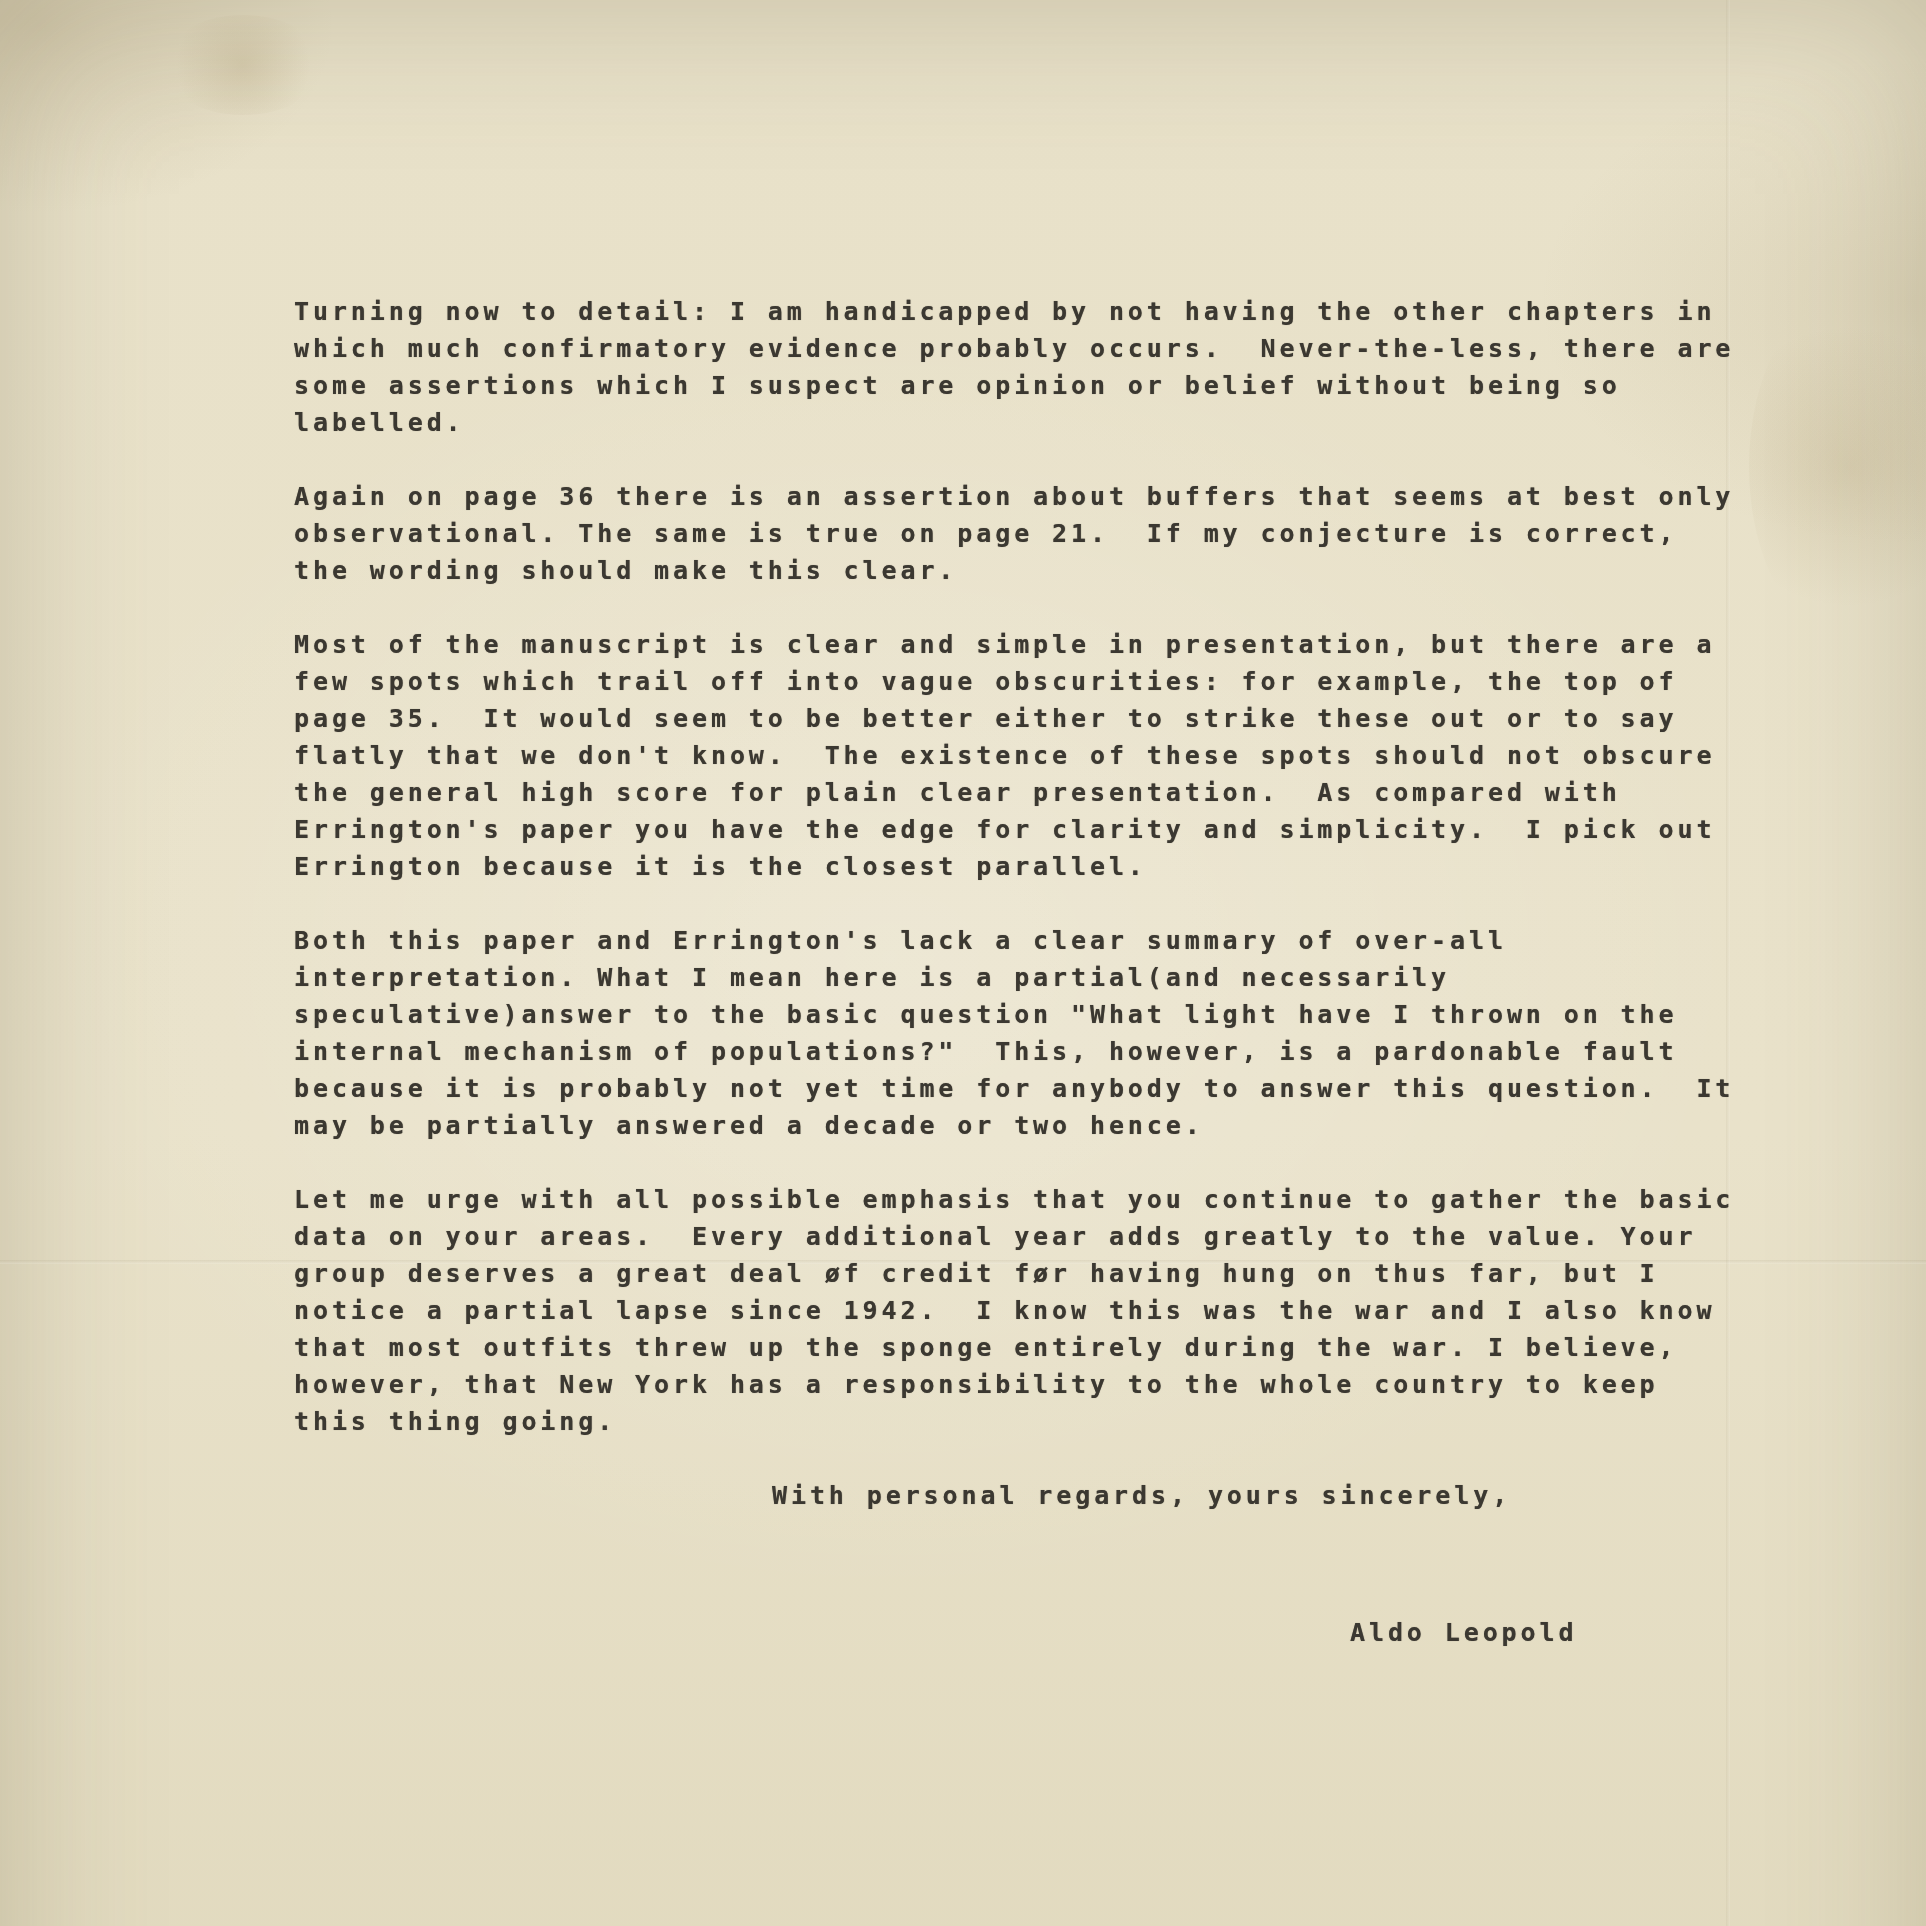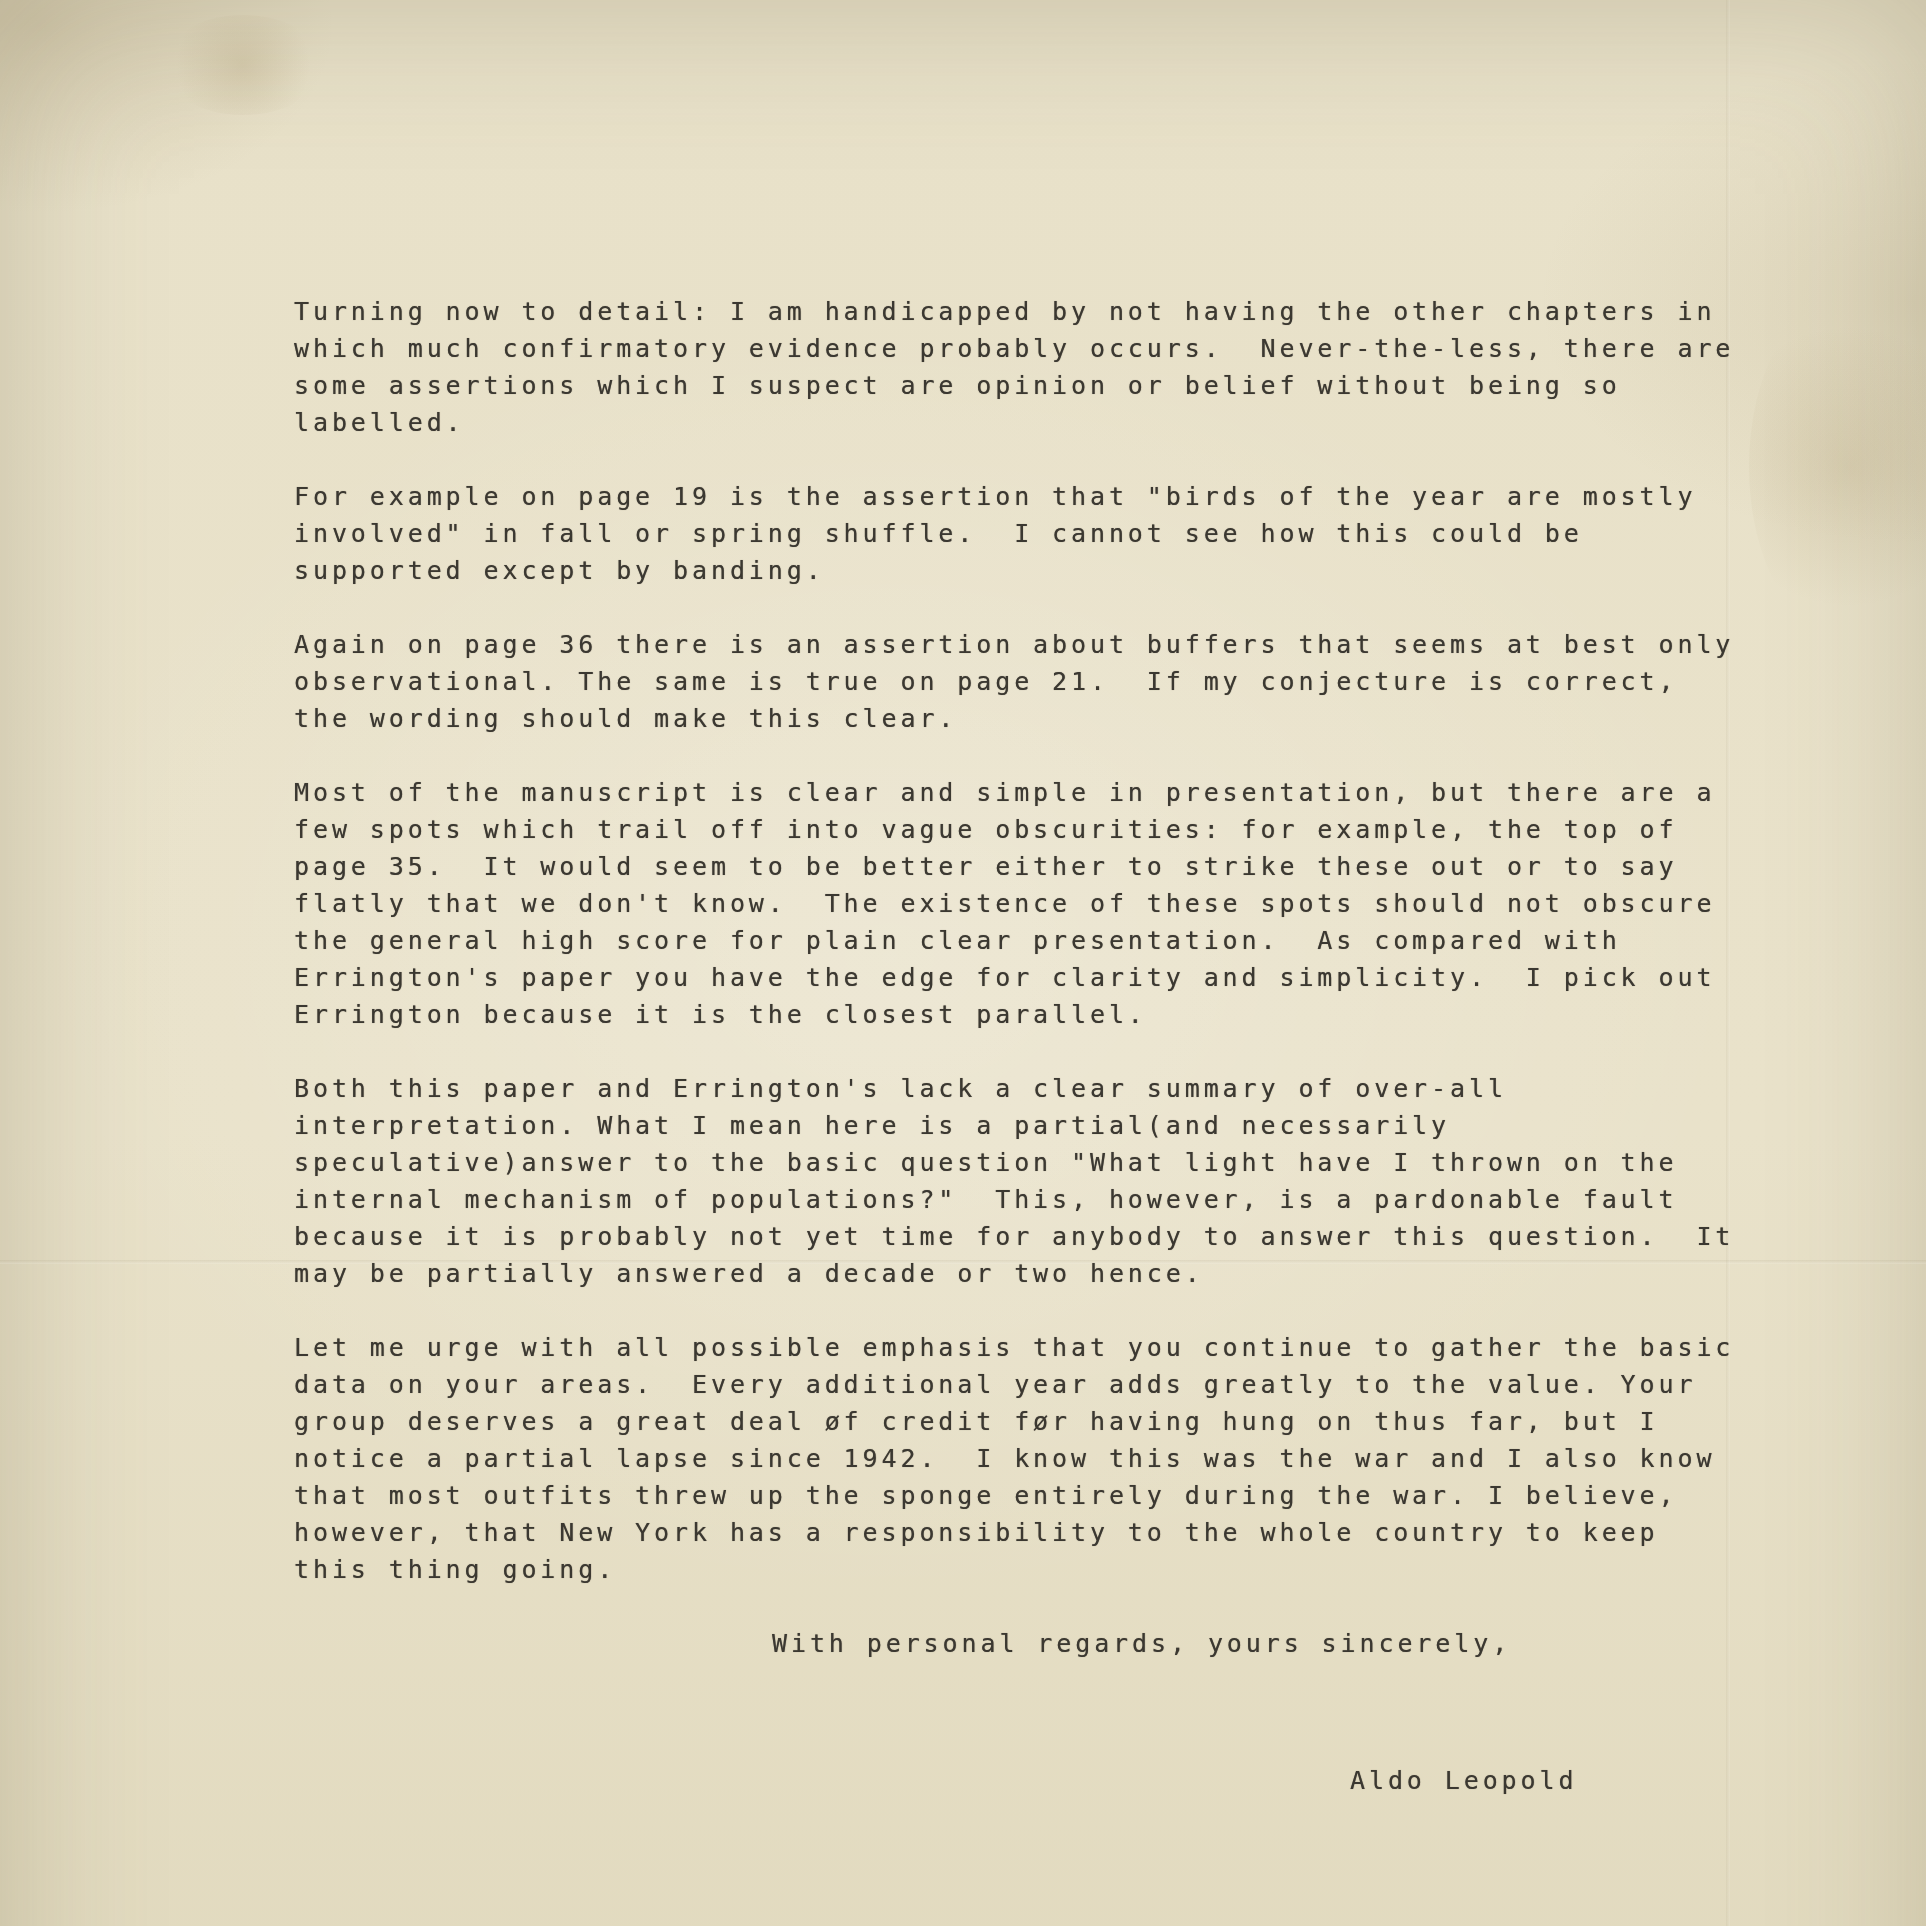--- a/index.html
+++ b/index.html
@@ -46,38 +46,38 @@
     width:1441px;
     color:var(--ink);
     font-size:25px;
     line-height:37px;
     letter-spacing:3.9px;
     text-shadow:0 0 0.8px rgba(55,50,40,0.55), 0.4px 0.4px 0 rgba(55,50,40,0.12);
   }
   .letter-body p{
     margin:0 0 37px 0;
     white-space:pre-wrap;
+    font-weight:bold;
   }
   p.closing{padding-left:478px;margin-top:16px;}
   p.signature{padding-left:1056px;margin-top:100px;margin-bottom:14px;}
 </style>
 </head>
 <body>
 
 <div class="paper">
 
   <div class="crease h" style="top:1260px;"></div>
 
   <div class="crease v" style="left:1726px;"></div>
   <div class="stain" style="left:162px;top:15.4px;width:162px;height:100px;"></div>
   <div class="stain" style="left:1749px;top:293px;width:200px;height:347px;"></div>
 
   <div class="letter-body">
     <p>Turning now to detail: I am handicapped by not having the other chapters in which much confirmatory evidence probably occurs.  Never-the-less, there are some assertions which I suspect are opinion or belief without being so labelled.</p>
-    <p>For example on page 19 is the assertion that "birds of the year are mostly involved" in fall or spring shuffle.  I cannot see how this could be supported except by banding.</p>
     <p>Again on page 36 there is an assertion about buffers that seems at best only observational. The same is true on page 21.  If my conjecture is correct, the wording should make this clear.</p>
     <p>Most of the manuscript is clear and simple in presentation, but there are a few spots which trail off into vague obscurities: for example, the top of page 35.  It would seem to be better either to strike these out or to say flatly that we don't know.  The existence of these spots should not obscure the general high score for plain clear presentation.  As compared with Errington's paper you have the edge for clarity and simplicity.  I pick out Errington because it is the closest parallel.</p>
     <p>Both this paper and Errington's lack a clear summary of over-all interpretation. What I mean here is a partial(and necessarily speculative)answer to the basic question "What light have I thrown on the internal mechanism of populations?"  This, however, is a pardonable fault because it is probably not yet time for anybody to answer this question.  It may be partially answered a decade or two hence.</p>
     <p>Let me urge with all possible emphasis that you continue to gather the basic data on your areas.  Every additional year adds greatly to the value. Your group deserves a great deal øf credit før having hung on thus far, but I notice a partial lapse since 1942.  I know this was the war and I also know that most outfits threw up the sponge entirely during the war. I believe, however, that New York has a responsibility to the whole country to keep this thing going.</p>
 
     <p class="closing">With personal regards, yours sincerely,</p>
     <p class="signature">Aldo Leopold</p>
 
   </div>
 

